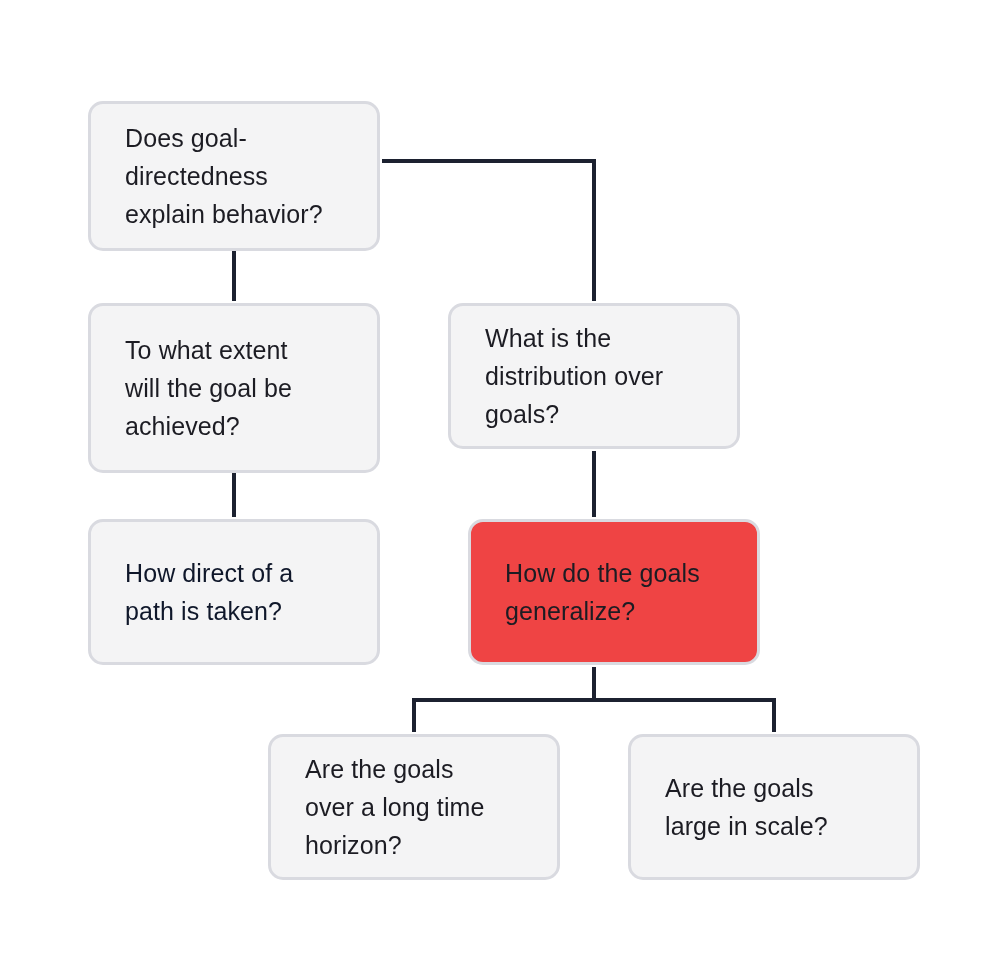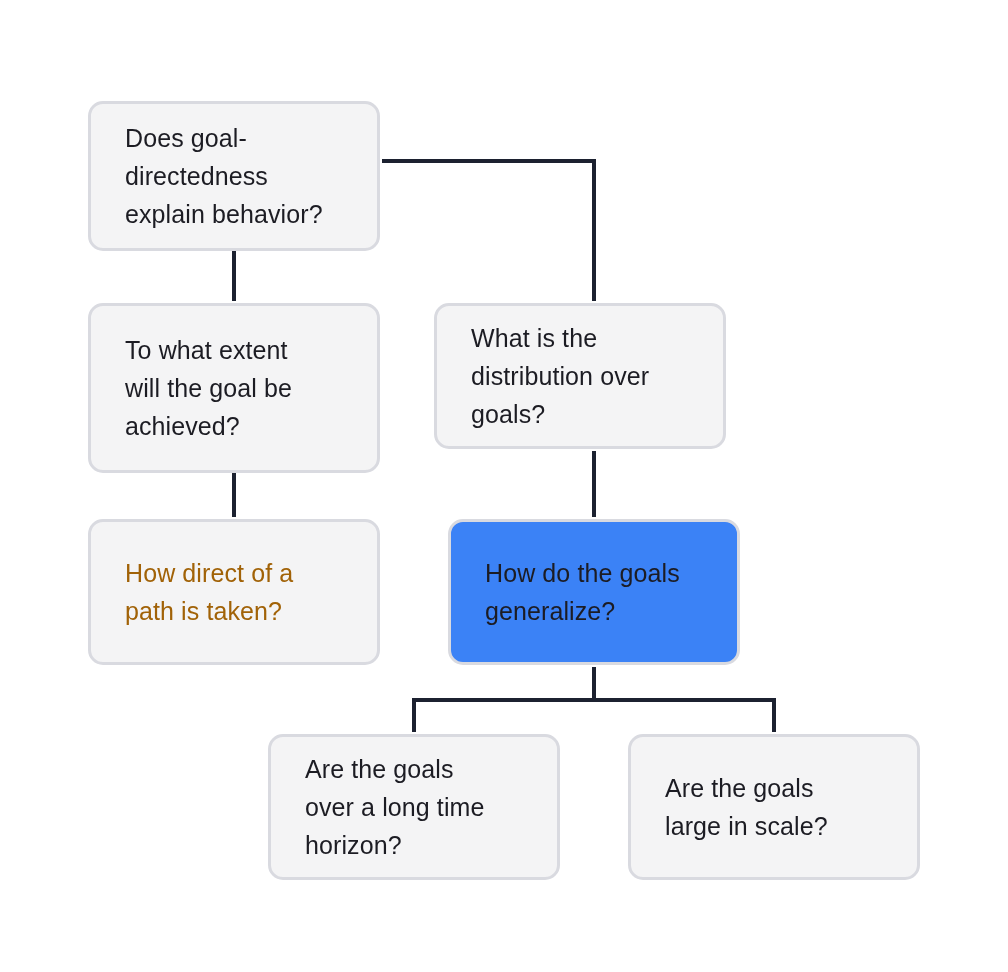--- a/index.html
+++ b/index.html
@@ -66,32 +66,32 @@
 directedness
 explain behavior?</span>
   </div>
 
   <div class="node" style="left: 88px; top: 303px; width: 292px; height: 170px; background: rgb(244, 244, 245); border-color: rgb(217, 218, 224);">
     <span class="node-label" style="color: rgb(28, 28, 35);">To what extent
 will the goal be
 achieved?</span>
   </div>
 
-  <div class="node" style="left: 434px; top: 303px; width: 292px; height: 146px; background: rgb(244, 244, 245); border-color: rgb(217, 218, 224);">
+  <div class="node" style="left: 448px; top: 303px; width: 292px; height: 146px; background: rgb(244, 244, 245); border-color: rgb(217, 218, 224);">
     <span class="node-label" style="color: rgb(28, 28, 35);">What is the
 distribution over
 goals?</span>
   </div>
 
   <div class="node" style="left: 88px; top: 519px; width: 292px; height: 146px; background: rgb(244, 244, 245); border-color: rgb(217, 218, 224);">
-    <span class="node-label" style="color: #a16207;">How direct of a
+    <span class="node-label" style="color: #0f172a;">How direct of a
 path is taken?</span>
   </div>
 
-  <div class="node" style="left: 448px; top: 519px; width: 292px; height: 146px; background: #3b82f6; border-color: rgb(217, 218, 224);">
+  <div class="node" style="left: 468px; top: 519px; width: 292px; height: 146px; background: #ef4444; border-color: rgb(217, 218, 224);">
     <span class="node-label" style="color: rgb(28, 28, 35);">How do the goals
 generalize?</span>
   </div>
 
   <div class="node" style="left: 268px; top: 734px; width: 292px; height: 146px; background: rgb(244, 244, 245); border-color: rgb(217, 218, 224);">
     <span class="node-label" style="color: rgb(28, 28, 35);">Are the goals
 over a long time
 horizon?</span>
   </div>
 

